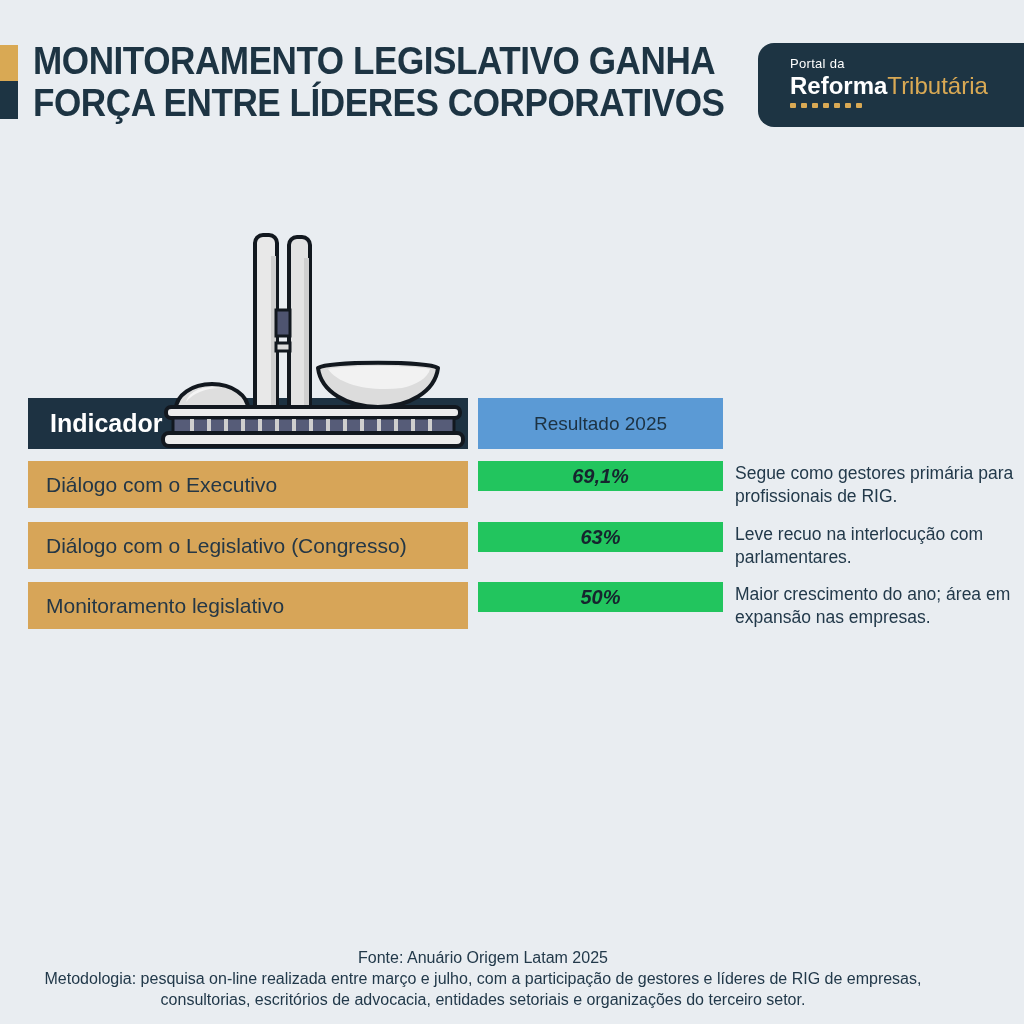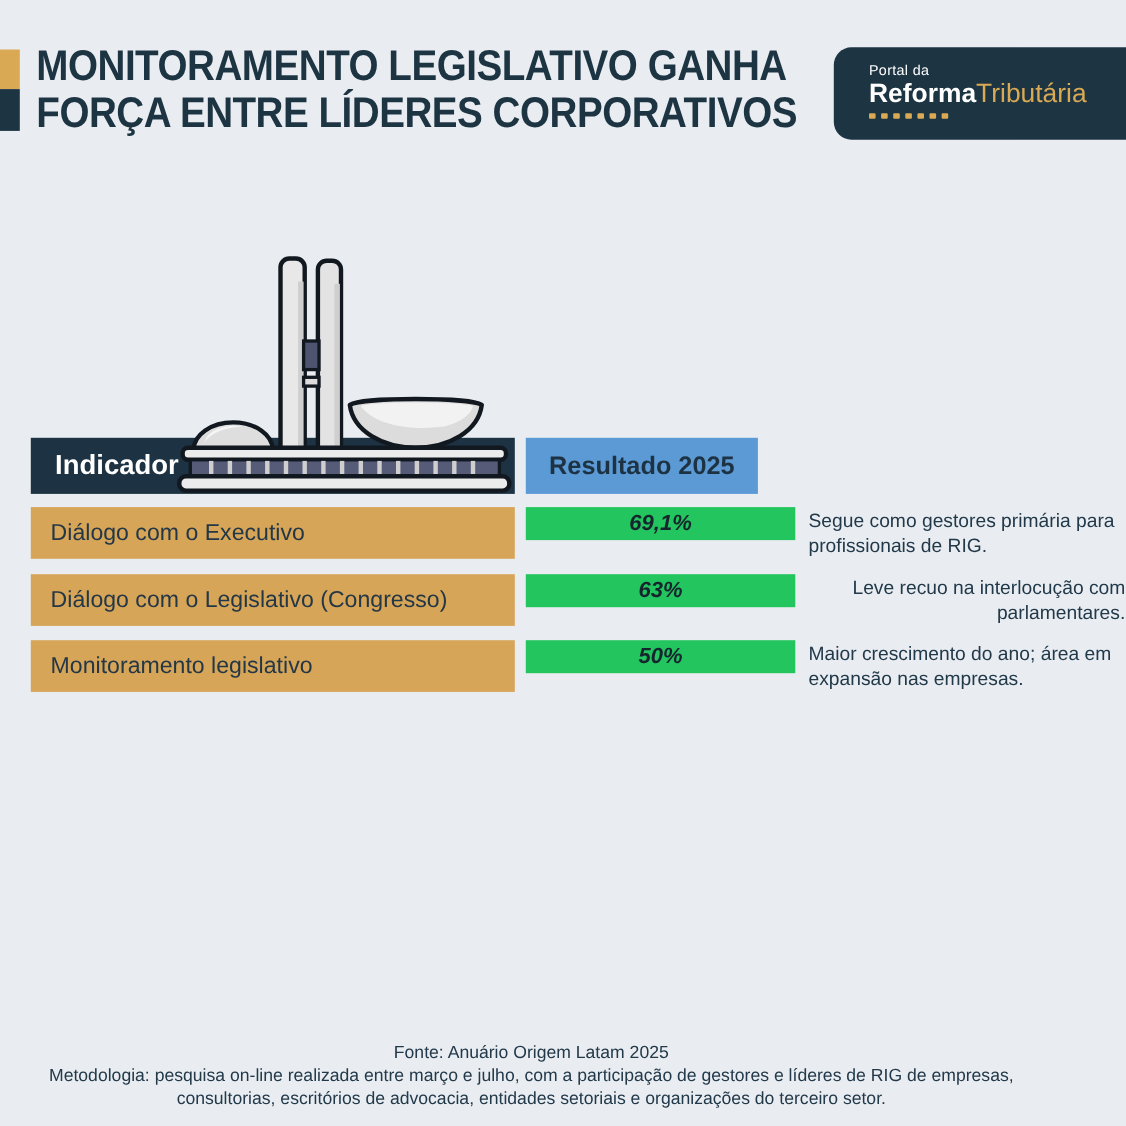--- a/index.html
+++ b/index.html
@@ -41,39 +41,39 @@
   .building { position:absolute; left:158px; top:226px; z-index:3; }
 
   
   .cell { position:absolute; display:flex; align-items:center; }
   .th-indicator {
     left:28px; top:398px; width:440px; height:51px;
     background:#1d3242; color:#ffffff; z-index:2;
     font-weight:700; font-size:25px; padding-left:22px;
   }
   .th-result {
-    left:478px; top:398px; width:211px; height:51px;
+    left:478px; top:398px; width:245px; height:51px;
     background:#5b9ad5; color:#1d3242; z-index:2;
-    font-weight:700; font-size:23px; justify-content:center;
+    font-weight:400; font-size:19px; justify-content:center;
   }
   .row-label {
     left:28px; width:440px; height:47px;
     background:#d7a558; color:#243746;
     font-size:21px; font-weight:500; padding-left:18px;
   }
   .row-value {
     left:478px; width:245px; height:30px;
     background:#22c55e; color:#16242e;
     font-size:20px; font-weight:600; justify-content:center;font-style:italic;
   }
   .row-note {
     left:735px; width:288px; height:47px;
     color:#22394a; font-size:17.5px; line-height:23px; font-weight:500;
   }
-  .r0 { top:461px; } .r1 { top:522px;text-align:right; } .r2 { top:582px; }
+  .r0 { top:461px; } .r1 { top:522px; } .r2 { top:582px; }
 
   
   .footer {
     position:absolute; left:33px; top:947px; width:900px;
     font-size:16px; line-height:21px; font-weight:500; color:#22394a;text-align:center;
   }
 </style>
 </head>
 <body>
 

